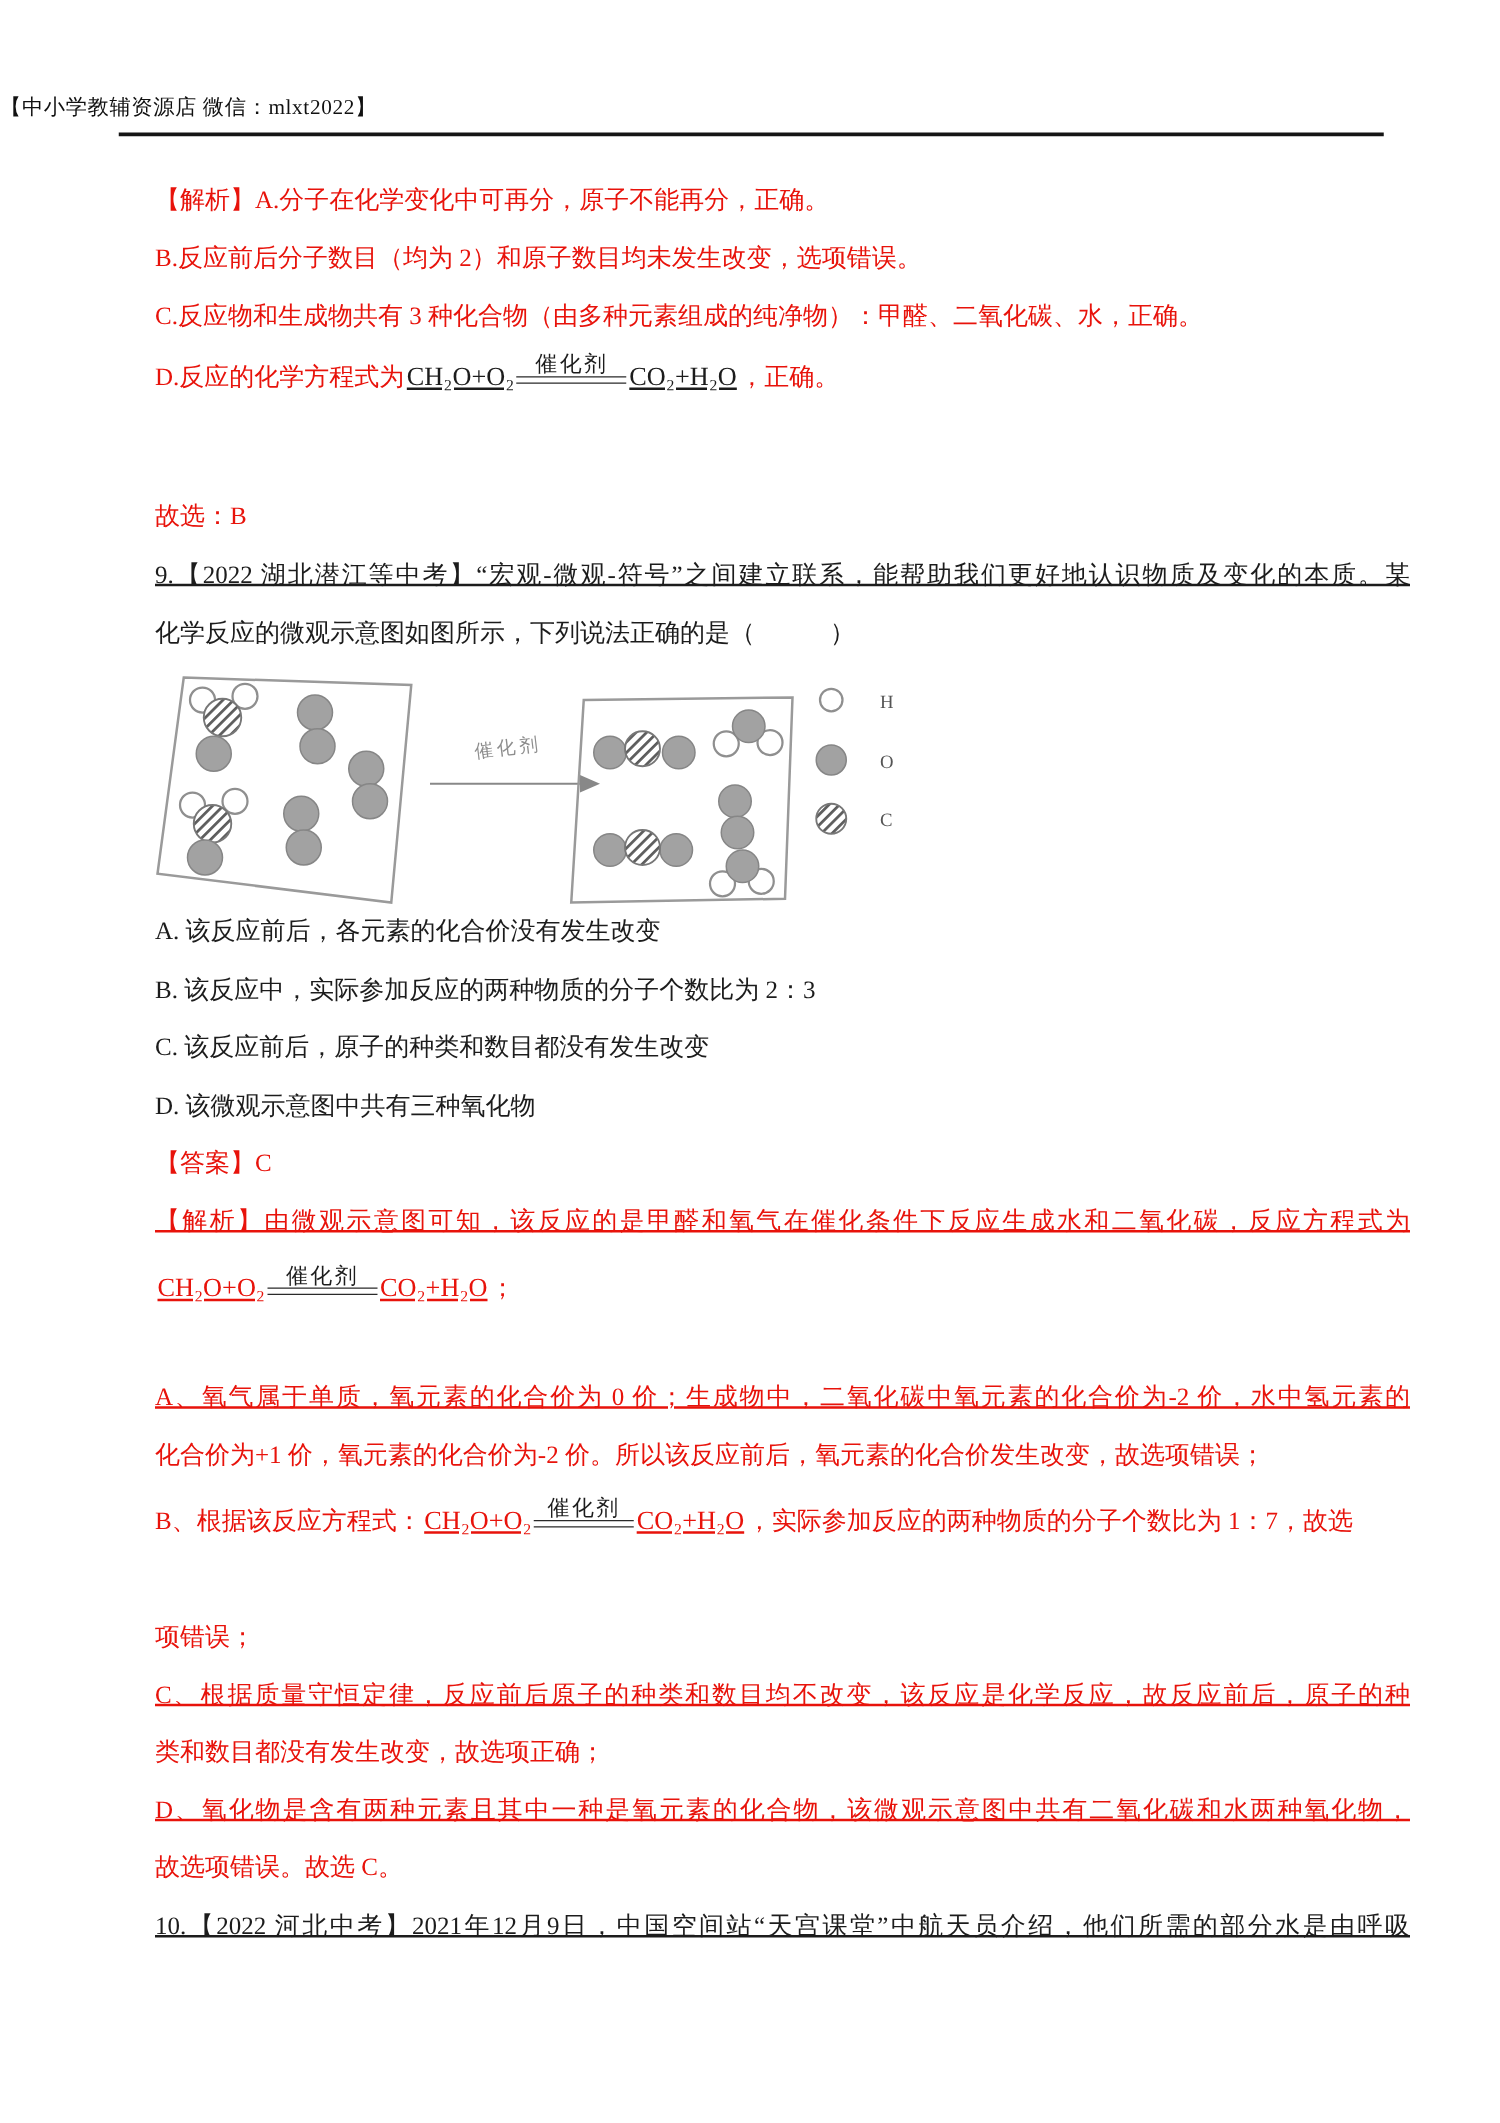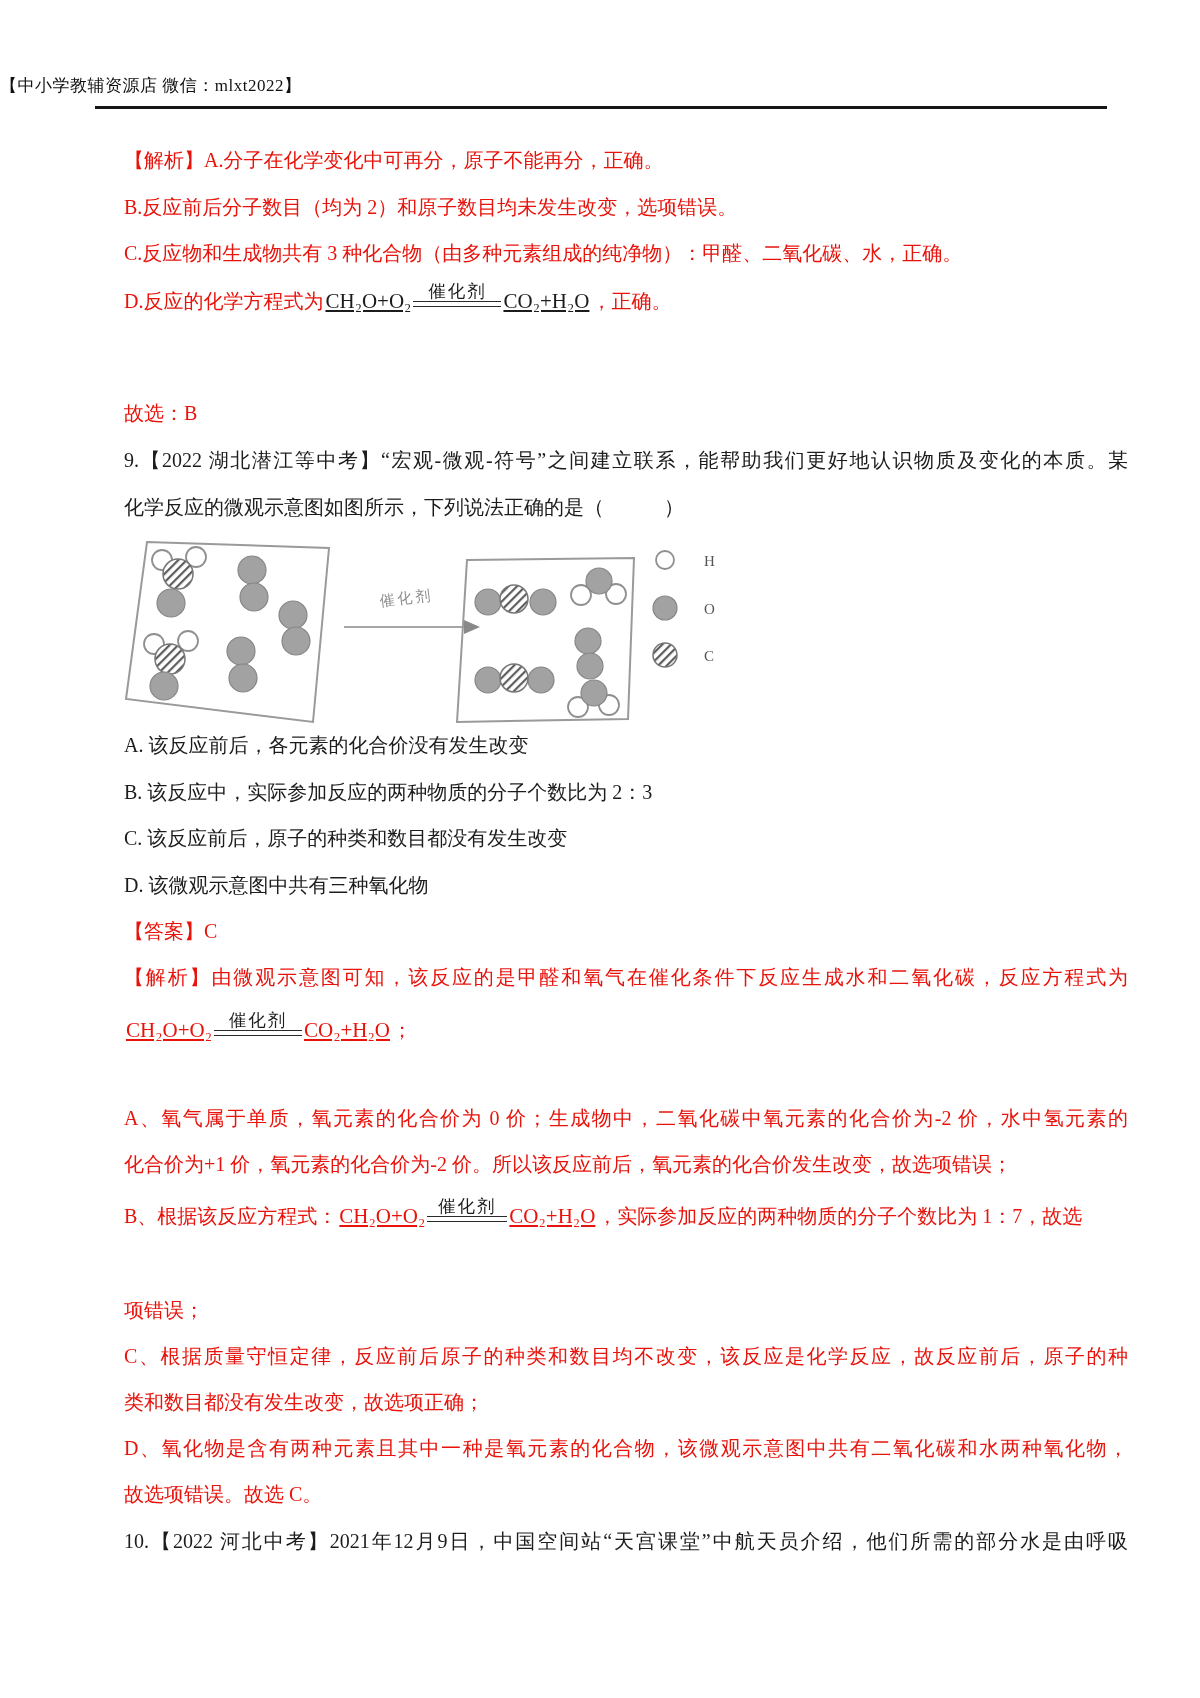--- a/index.html
+++ b/index.html
@@ -13,21 +13,21 @@
   }
   .header-rule{
     position:absolute;top:106px;left:95px;width:1012px;height:0;
     border-top:3px solid #151515;
   }
   .line{
     position:absolute;left:84px;width:1004px;font-size:20px;line-height:30px;
     white-space:nowrap;
     margin-left:40px;
   }
-  .j{white-space:normal;text-align:justify;text-align-last:justify;}
+  .j{white-space:normal;text-align:justify;text-align-last:justify;text-decoration:underline;}
   .red{color:#e8130b;}
   
   .eq{display:inline-flex;align-items:flex-end;vertical-align:baseline;margin:0 2px;}
   .eq .f{font-size:21px;line-height:26px;text-decoration:underline;}
   .eq .cond{display:inline-flex;flex-direction:column;align-items:center;margin:0 2px;}
   .eq .lbl{font-size:17.5px;line-height:20px;color:#1c1c1c;letter-spacing:2px;}
   .eq .dbl{
     align-self:stretch;height:6px;box-sizing:border-box;min-width:88px;
     border-top:1.8px solid #2a2a2a;border-bottom:1.8px solid #2a2a2a;margin-bottom:7px;
   }

